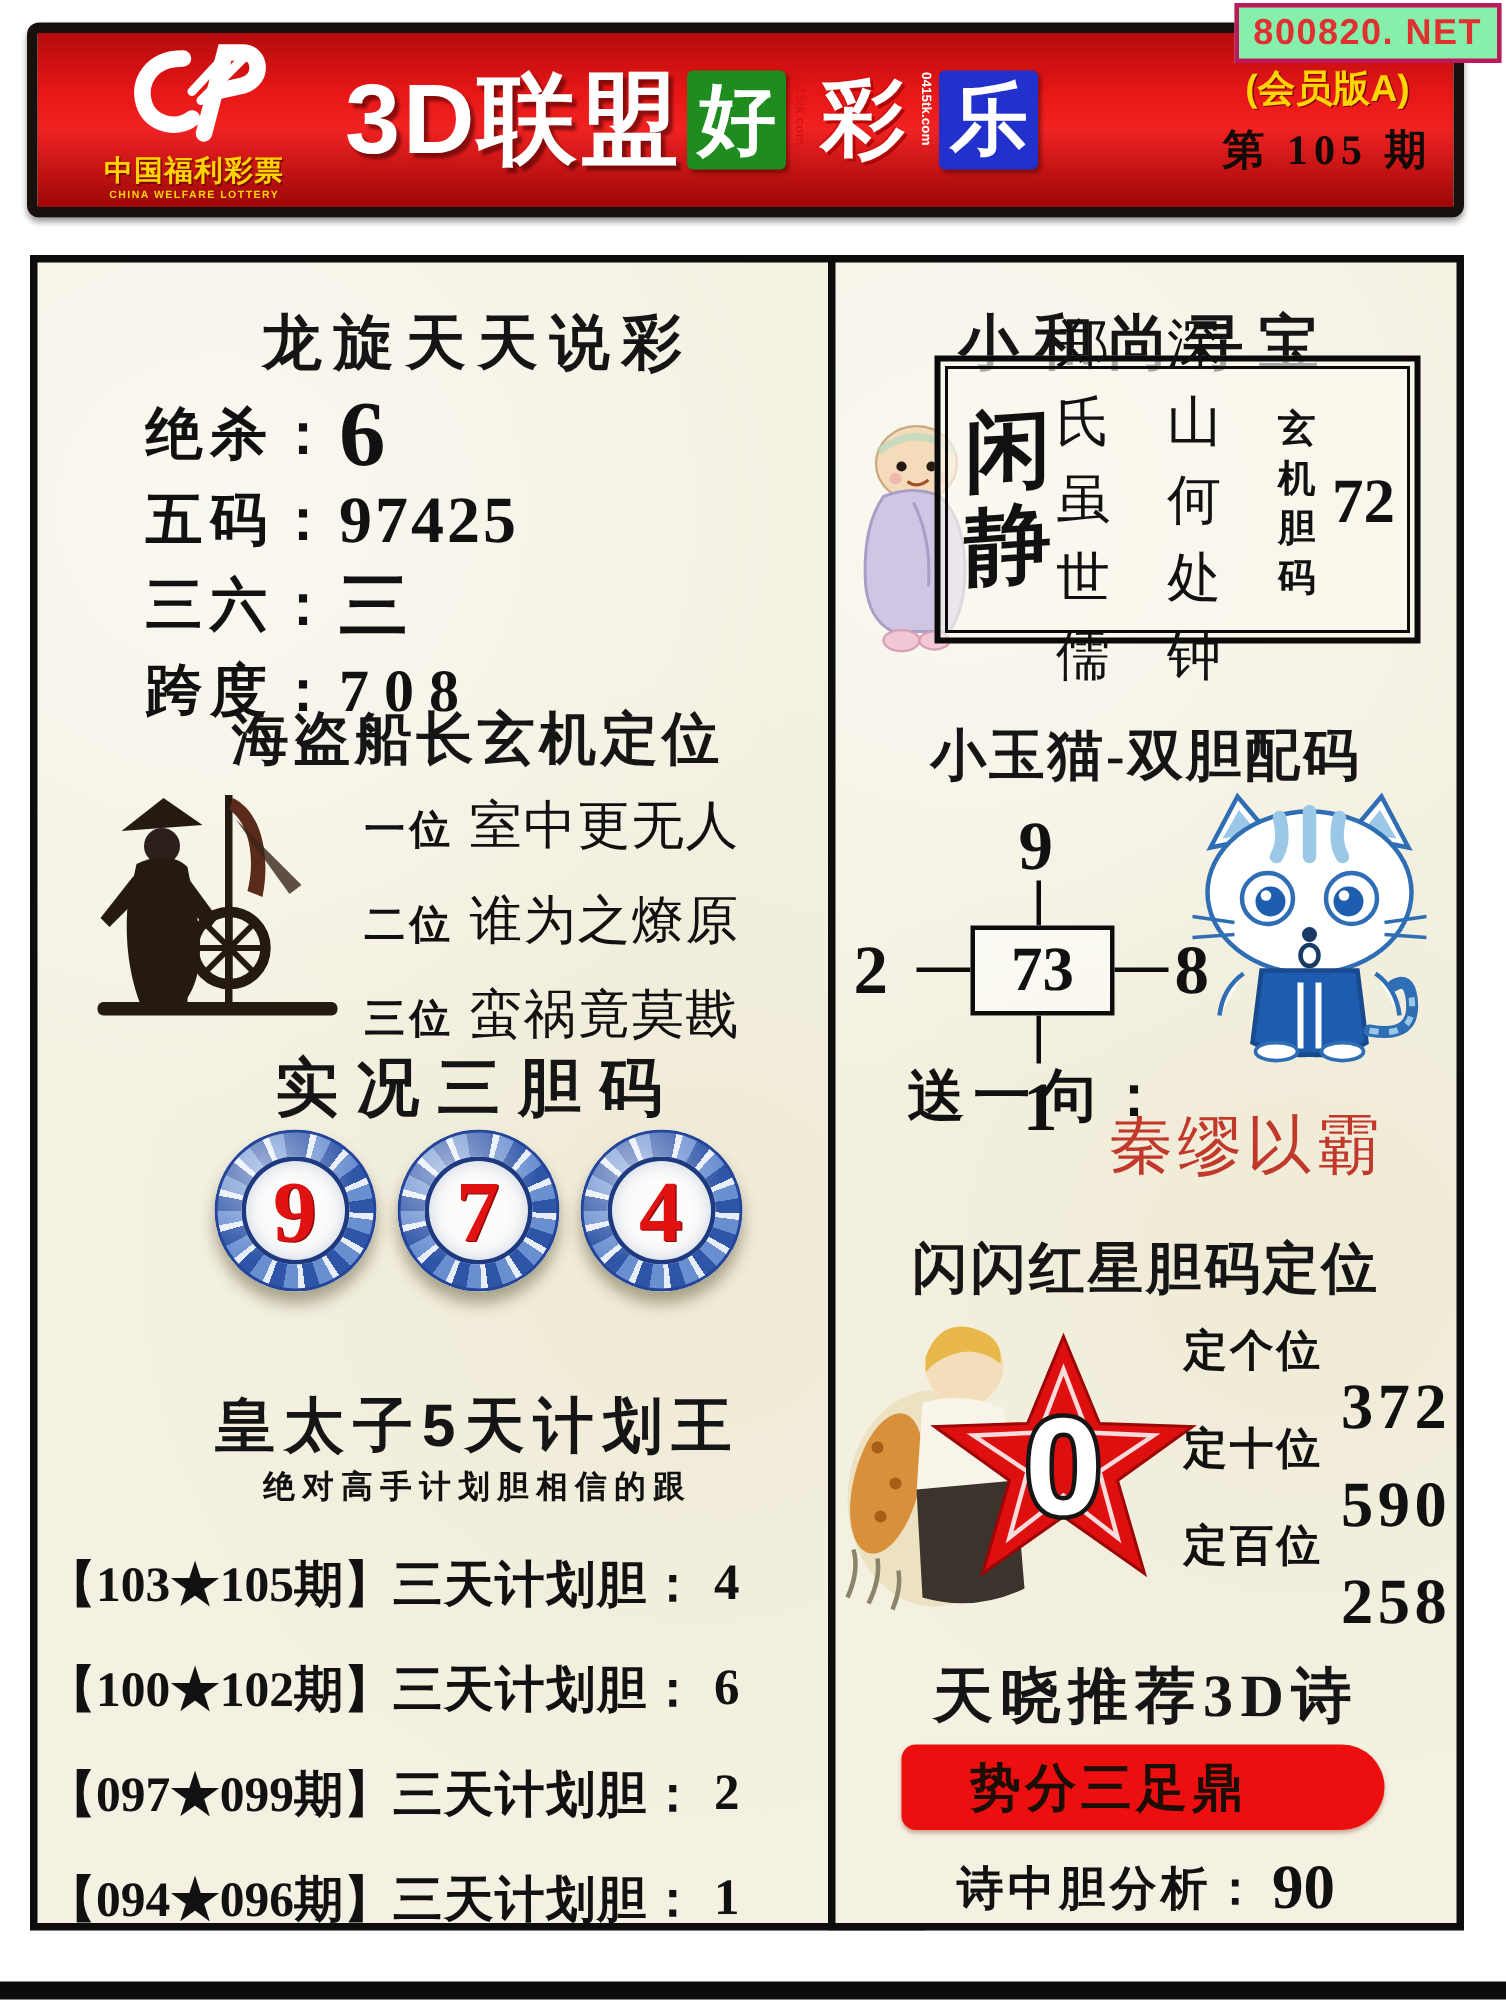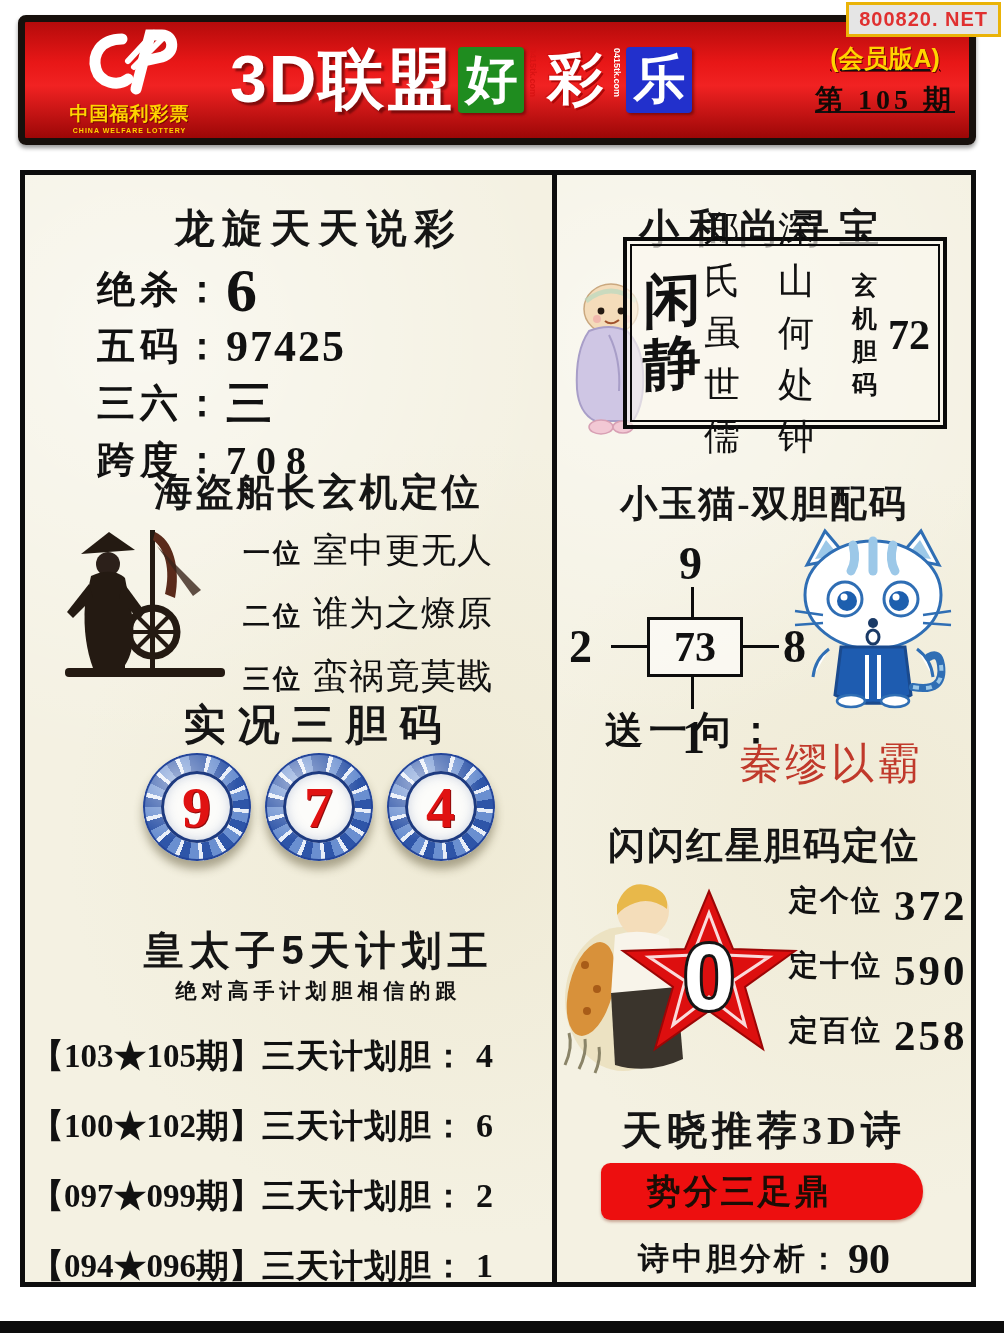--- a/index.html
+++ b/index.html
@@ -8,23 +8,23 @@
     position:relative;
     background:#ffffff;
     font-family:"Liberation Serif", serif;
     color:#111;
     overflow:hidden;
   }
 
   
   .site-tag {
     position:absolute; top:2px; right:3px; z-index:5;
-    background:#e5e5e5; border:3px solid #eab308;
+    background:#86efac; border:3px solid #be185d;
     color:#e03030; font-family:"Liberation Sans", sans-serif;
-    font-weight:bold; font-size:20px; padding:3px 10px; letter-spacing:1px;
+    font-weight:bold; font-size:24px; padding:3px 10px; letter-spacing:1px;
   }
 
   
   .header {
     position:absolute; left:18px; top:15px; width:958px; height:130px;
     border:7px solid #17100c; border-radius:8px;
     background:linear-gradient(180deg,#b50b0b 0%, #e81717 35%, #f12222 55%, #9c0707 100%);
     display:flex; align-items:center;
     box-shadow:0 3px 4px rgba(0,0,0,.4);
   }
@@ -43,21 +43,21 @@
   }
   .hao-block { background:#1f8c1f; }
   .le-block  { background:#2230cc; }
   .cai-block {
     width:66px; height:66px; display:flex; align-items:center; justify-content:center;
     color:#fff; font-weight:900; font-size:56px; font-family:"Liberation Serif",serif;
     text-shadow:0 0 2px #e81717, 2px 2px 0 #a80808, -1px -1px 0 #c81010;
   }
   .wm { writing-mode:vertical-rl; font-family:"Liberation Sans",sans-serif; font-size:9px; font-weight:bold; height:64px; overflow:hidden; letter-spacing:0; }
   .wm.red { color:#d81313; } .wm.white { color:#fff; }
-  .issue-wrap { margin-left:auto; margin-right:14px; display:flex; flex-direction:column; align-items:center; gap:6px;text-decoration:underline; }
+  .issue-wrap { margin-left:auto; margin-right:14px; display:flex; flex-direction:column; align-items:center; gap:6px; }
   .edition { color:#ffd400; font-family:"Liberation Sans",sans-serif; font-weight:900; font-size:25px; text-shadow:1px 1px 0 #7a0505; }
   .issue { color:#120a06; font-weight:900; font-size:28px; letter-spacing:4px; }
 
   
   .col {
     position:absolute; top:170px; height:1117px;
     background:
       radial-gradient(circle at 20% 15%, rgba(255,255,255,.5), transparent 40%),
       radial-gradient(circle at 75% 60%, rgba(230,222,190,.35), transparent 50%),
       #f4f1e2;
@@ -130,21 +130,21 @@
     display:flex; align-items:center; justify-content:center; font-size:42px; background:rgba(255,255,255,.55); }
   .cat-svg { position:absolute; right:14px; top:352px; }
   .gift-label { position:absolute; left:48px; top:530px; font-size:38px; font-weight:900; letter-spacing:6px; }
   .gift-val { position:absolute; left:182px; top:560px; font-size:43px; color:#c0392b; letter-spacing:3px; }
 
   .t-star { top:646px; font-size:37px; letter-spacing:2px; }
   .star-svg { position:absolute; left:0px; top:694px; }
   .digit-rows { position:absolute; left:232px; top:706px; }
   .digit-row { display:flex; align-items:flex-start; height:65px; }
   .digit-label { font-family:"Liberation Sans",sans-serif; font-weight:900; font-size:29px; letter-spacing:2px; margin-right:12px; }
-  .digit-val { font-size:43px; font-weight:900; letter-spacing:3px; }
+  .digit-val { font-size:43px; font-weight:900; letter-spacing:3px;margin-top:33px; }
 
   .t-poem { top:928px; font-size:40px; letter-spacing:5px; }
   .verse-banner { position:absolute; left:44px; top:988px; width:322px; height:57px;
     background:#ed0f0f; border-radius:10px 30px 30px 10px;
     display:flex; align-items:center; justify-content:center; padding-right:46px;
     box-shadow:0 2px 3px rgba(120,30,10,.35); }
   .verse-text { font-size:34px; font-weight:700; letter-spacing:3px; color:#1c0d05; }
   .analysis { position:absolute; left:0; right:0; top:1060px; display:flex; justify-content:center; align-items:center; }
   .analysis-label { font-family:"Liberation Sans",sans-serif; font-weight:900; font-size:31px; letter-spacing:3px; }
   .analysis-val { font-size:42px; font-weight:900; margin-left:6px; }

